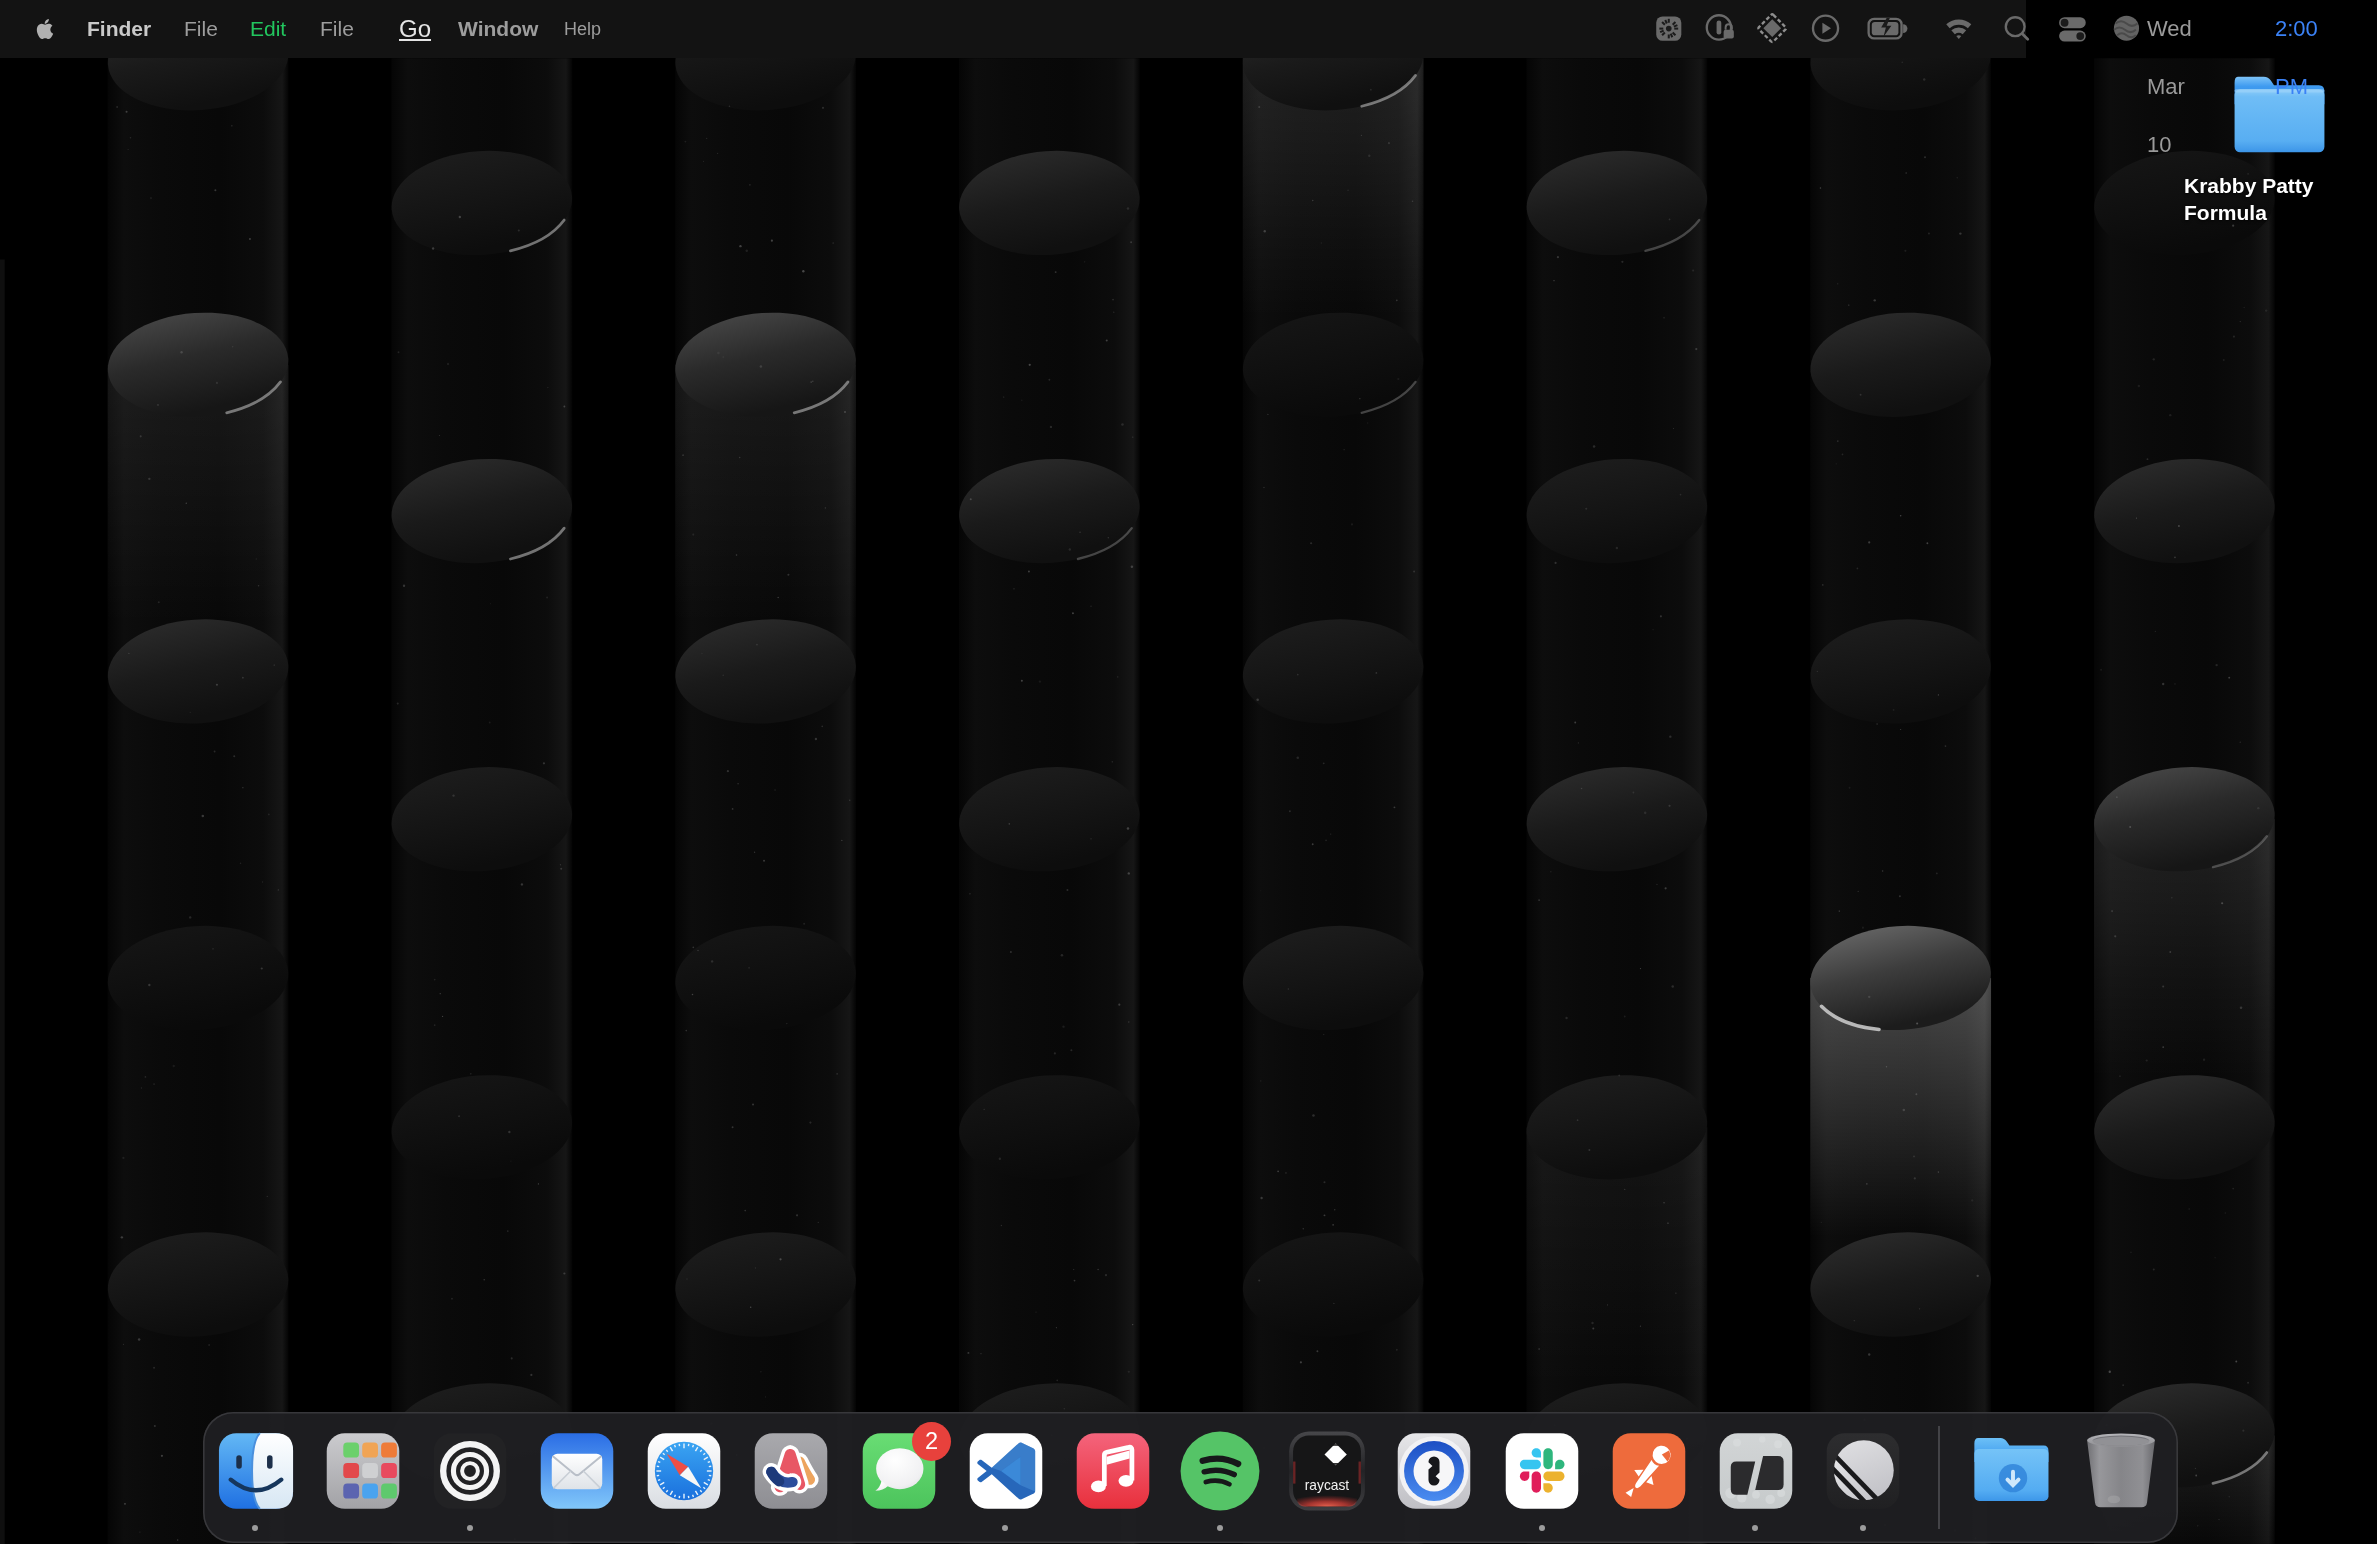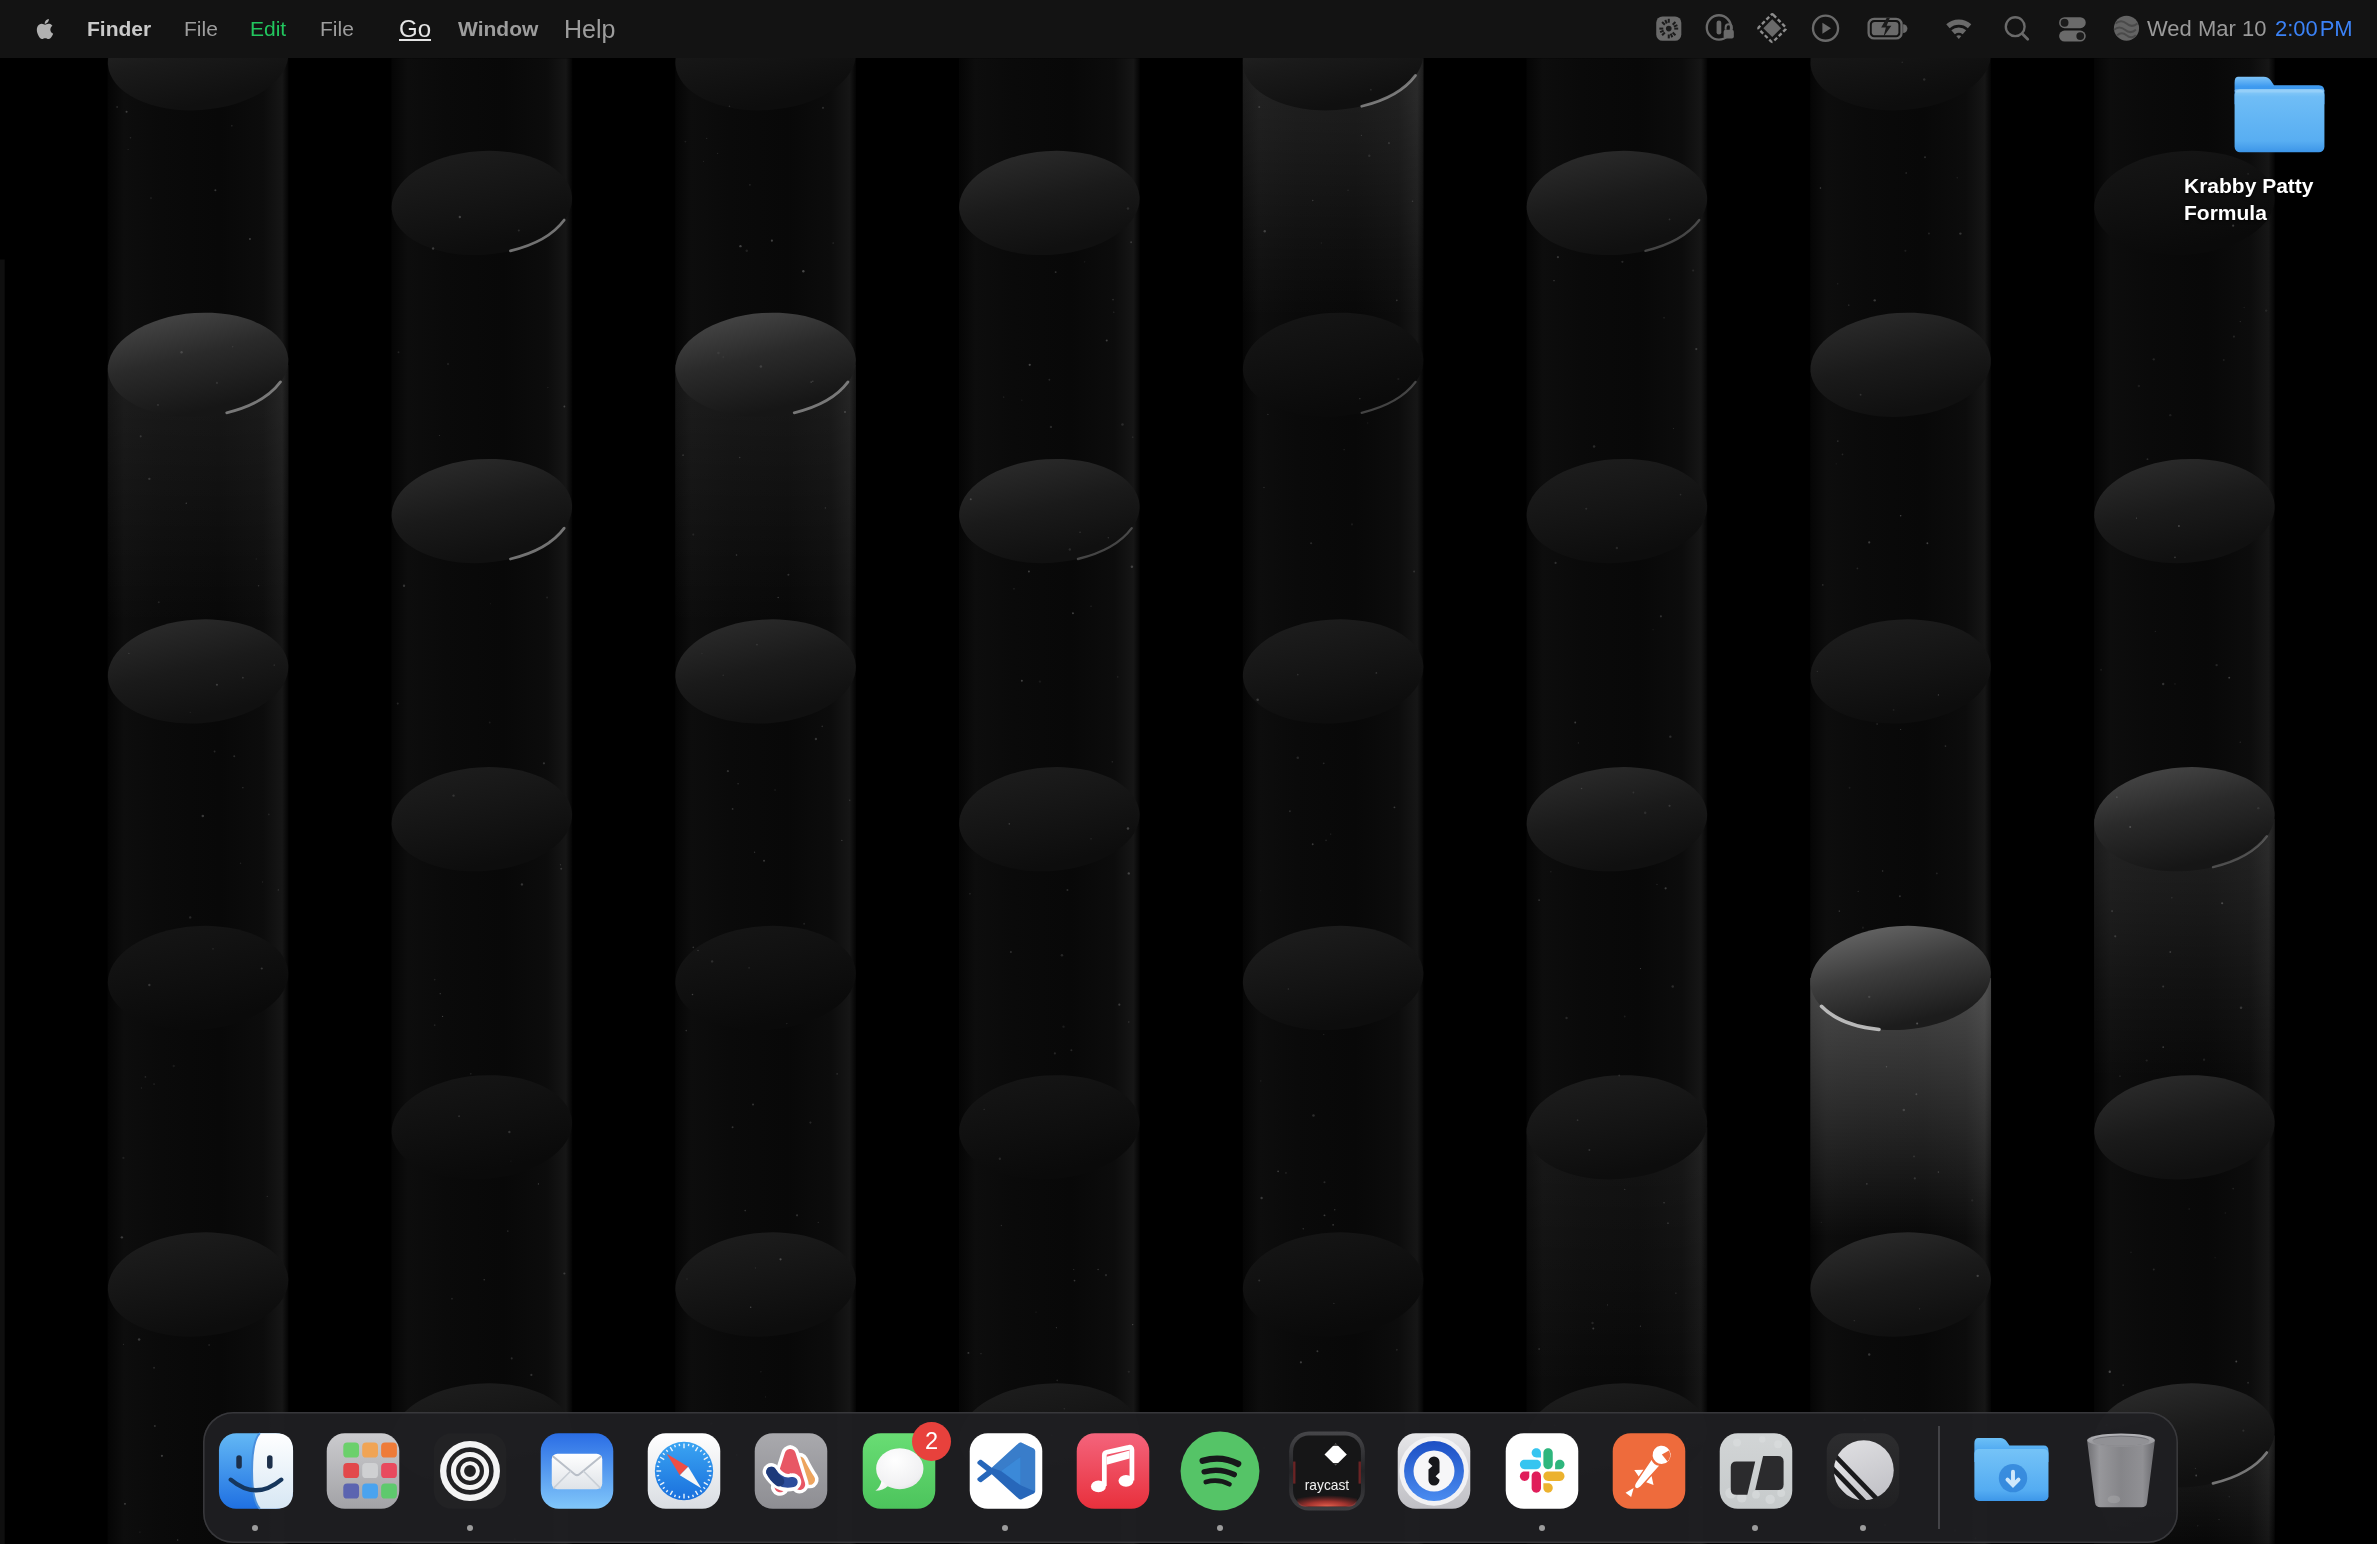--- a/index.html
+++ b/index.html
@@ -663,31 +663,31 @@
       <circle cx="2717" cy="1856" r="1.4" fill="rgb(211,211,211)" opacity="0.25"></circle>
       <circle cx="2823" cy="1933" r="0.9" fill="rgb(186,186,186)" opacity="0.16"></circle>
       <circle cx="2749" cy="1883" r="1.2" fill="rgb(162,162,162)" opacity="0.20"></circle>
       <circle cx="2836" cy="1904" r="0.9" fill="rgb(155,155,155)" opacity="0.16"></circle>
       <circle cx="2793" cy="1868" r="0.8" fill="rgb(224,224,224)" opacity="0.15"></circle>
       <circle cx="2796" cy="1941" r="0.8" fill="rgb(198,198,198)" opacity="0.17"></circle>
       <circle cx="2794" cy="1877" r="1.2" fill="rgb(193,193,193)" opacity="0.29"></circle>
     </g>
 <rect x="0" y="330" width="6" height="1640" fill="#0f0f0f"></rect>
 </svg>
-<div style="position:absolute;left:0;top:0;width:2377px;height:58px;background:#131313;z-index:5">
+<div style="position:absolute;left:0;top:0;width:2026px;height:58px;background:#131313;z-index:5">
 <svg style="position:absolute;left:35px;top:17.3px" width="19" height="23.6" viewBox="0 0 24 30">
 <path fill="#b0b0b0" d="M19.4 15.9c0-3.2 2.6-4.7 2.7-4.8-1.5-2.2-3.8-2.5-4.6-2.5-2-.2-3.8 1.2-4.8 1.2-1 0-2.5-1.1-4.2-1.1-2.1 0-4.1 1.2-5.2 3.2-2.2 3.9-.6 9.6 1.6 12.8 1.1 1.5 2.4 3.3 4 3.2 1.6-.1 2.2-1 4.2-1 1.9 0 2.5 1 4.2 1 1.7 0 2.8-1.6 3.9-3.1 1.2-1.8 1.7-3.5 1.8-3.6-.1-.1-3.5-1.4-3.6-5.3zM16.2 6.6c.9-1.1 1.5-2.6 1.3-4.1-1.3.1-2.9.9-3.8 2-.8 1-1.6 2.5-1.4 4 1.5.1 3-.8 3.9-1.9z"></path>
     </svg>
     <span style="position:absolute;left:87px;top:0;line-height:58px;font-size:21px;color:#c9c9c9;font-weight:700;">Finder</span>
     <span style="position:absolute;left:184px;top:0;line-height:58px;font-size:21px;color:#9d9d9d;">File</span>
     <span style="position:absolute;left:250px;top:0;line-height:58px;font-size:21px;color:#22c55e;">Edit</span>
     <span style="position:absolute;left:320px;top:0;line-height:58px;font-size:21px;color:#9d9d9d;">File</span>
     <span style="position:absolute;left:399px;top:0;line-height:58px;font-size:24px;color:#e5e5e5;text-decoration:underline;">Go</span>
     <span style="position:absolute;left:458px;top:0;line-height:58px;font-size:21px;color:#9d9d9d;font-weight:bold;">Window</span>
-    <span style="position:absolute;left:564px;top:0;line-height:58px;font-size:25px;color:#9d9d9d;">Help</span>
+    <span style="position:absolute;left:564px;top:0;line-height:58px;font-size:18px;color:#9d9d9d;">Help</span>
     <svg style="position:absolute;left:1635px;top:0" width="519" height="58" viewBox="0 0 660 74">
 <g fill="none" stroke="#6a6a6a" stroke-width="3">
 <rect x="26" y="21" width="32" height="31" rx="8" fill="#6a6a6a" stroke="none"></rect>
 <g stroke="#1b1b1b" stroke-width="2.6">
  <circle cx="42" cy="36.5" r="3.6" fill="#1b1b1b" stroke="none"></circle>
  <g>
  <line x1="42" y1="24" x2="42" y2="29"></line>
             <line x1="42" y1="44" x2="42" y2="49"></line>
  <line x1="30" y1="36.5" x2="35" y2="36.5"></line>
             <line x1="49" y1="36.5" x2="54" y2="36.5"></line>

